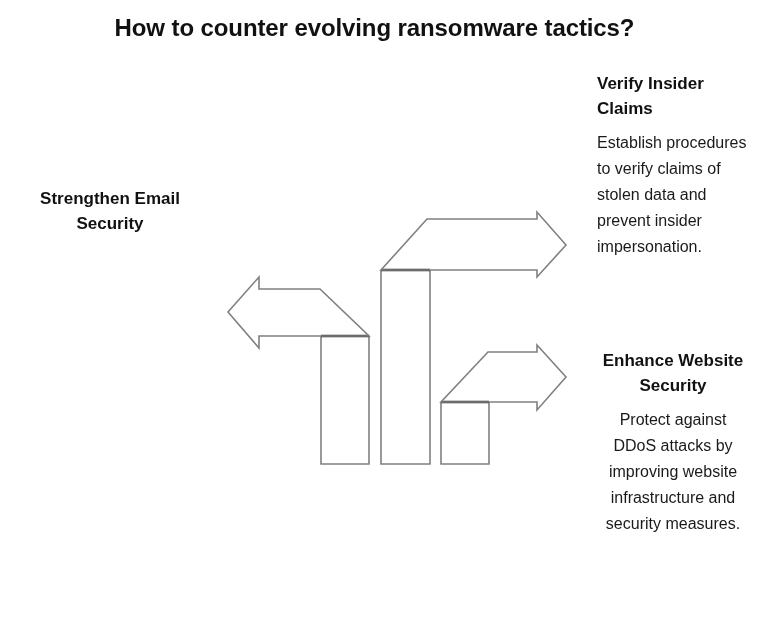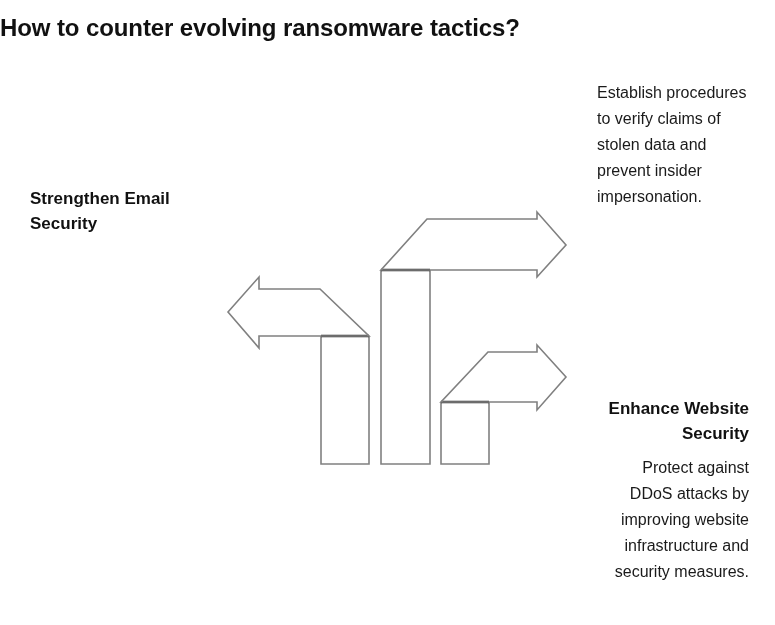--- a/index.html
+++ b/index.html
@@ -18,20 +18,21 @@
   .canvas {
     position: relative;
     width: 775px;
     height: 625px;
   }
   .title {
     position: absolute;
     left: 0;
     top: 14px;
     width: 749px;
+    text-align: center;
     font-size: 24px;
     font-weight: bold;
     color: #111111;
     letter-spacing: -0.1px;
   }
   .diagram-svg {
     position: absolute;
     left: 0;
     top: 0;
   }
@@ -51,36 +52,35 @@
     color: #1a1a1a;
     line-height: 26px;
     margin: 0;
     padding-top: 9px;
   }
   
   #callout-strengthen-email-security {
     left: 30px;
     top: 186px;
     width: 160px;
-    text-align: left;
+    text-align: center;
   }
   
   #callout-verify-insider-claims {
     left: 597px;
     top: 71px;
     width: 150px;
     text-align: left;
   }
   
   #callout-enhance-website-security {
     left: 597px;
     top: 348px;
     width: 152px;
-    text-align: right;
-    margin-top: 48px;
+    text-align: center;
   }
 </style>
 </head>
 <body>
 
 <div class="canvas">
 
   <div class="title">How to counter evolving ransomware tactics?</div>
 
   <svg class="diagram-svg" width="775" height="625" viewBox="0 0 775 625">
@@ -105,20 +105,21 @@
     <path d="M 381 270 L 430 270 L 537 270 L 537 277 L 566 245 L 537 212 L 537 219 L 427 219 Z" fill="none" stroke="#808080" stroke-width="1.6" stroke-linejoin="miter"></path>
 
     <path d="M 441 402 L 489 402 L 537 402 L 537 410 L 566 377 L 537 345 L 537 352 L 488 352 Z" fill="none" stroke="#808080" stroke-width="1.6" stroke-linejoin="miter"></path>
   </svg>
 
   <div class="callout" id="callout-strengthen-email-security">
     <div class="c-heading">Strengthen Email Security</div>
   </div>
 
   <div class="callout" id="callout-verify-insider-claims">
+    <div class="c-heading">Verify Insider Claims</div>
     <div class="c-body">Establish procedures to verify claims of stolen data and prevent insider impersonation.</div>
   </div>
 
   <div class="callout" id="callout-enhance-website-security">
     <div class="c-heading">Enhance Website Security</div>
     <div class="c-body">Protect against DDoS attacks by improving website infrastructure and security measures.</div>
   </div>
 
 </div>
 

